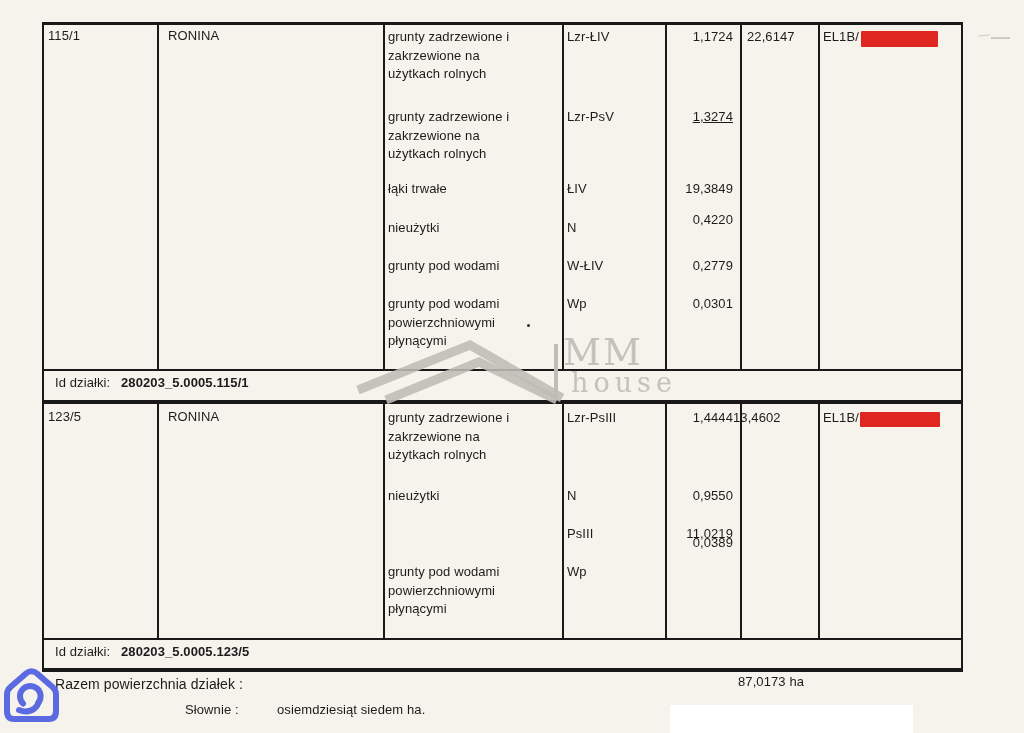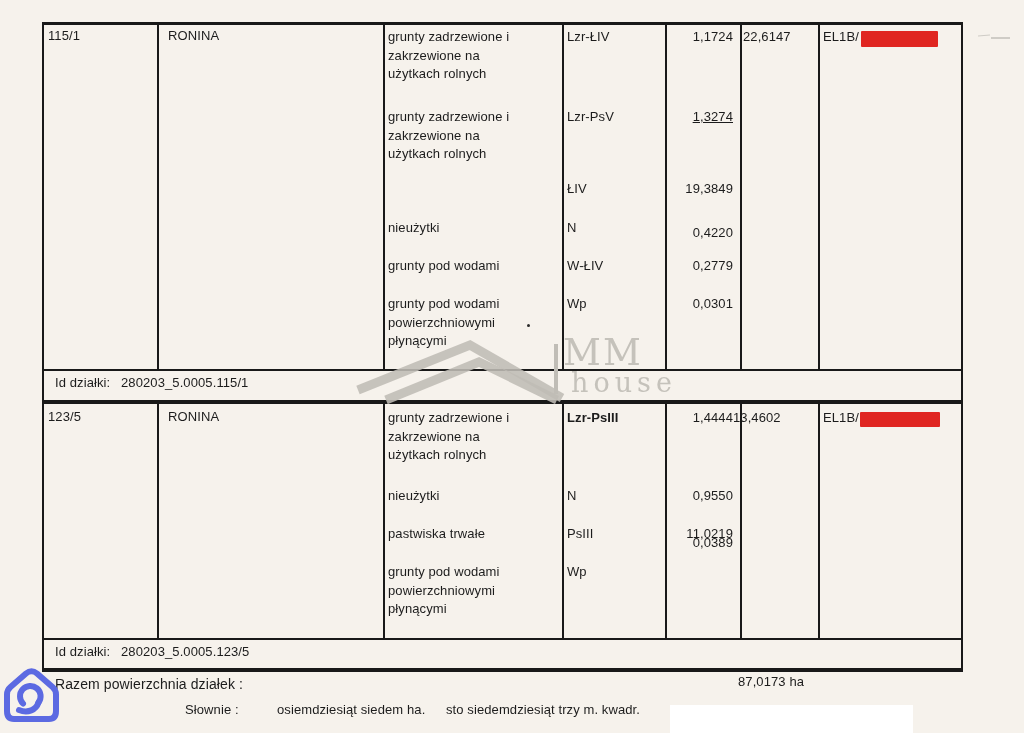--- a/index.html
+++ b/index.html
@@ -7,21 +7,21 @@
     position:relative; width:1024px; height:733px;
     background:#f6f2ec; overflow:hidden;
     font-family:"Liberation Sans", sans-serif;
     color:#1c1c1c;
   }
   .cell{
     position:absolute; font-size:13px; line-height:18.5px;
     white-space:pre-line; letter-spacing:0.1px; z-index:6;
   }
   .num{ text-align:right; width:88px; }
-  .bold{ font-weight:normal; }
+  .bold{ font-weight:bold; }
   .hline,.vline{ position:absolute; background:#191919; z-index:4; }
   .redaction{
     position:absolute; background:#e02621; z-index:8; border-radius:1px;
   }
   .wm{ position:absolute; z-index:5; color:#c5c2bb; font-family:"DejaVu Serif", serif; }
   .wm-mm{ font-size:37px; letter-spacing:2px; line-height:34px; }
   .wm-house{ font-size:27px; letter-spacing:5px; line-height:26px; }
   .wm-bar{ position:absolute; background:#c0bdb6; z-index:5; }
   .whitebox{ position:absolute; background:#ffffff; z-index:3; }
   .scribble{ position:absolute; background:#cfccc6; z-index:2; }
@@ -57,82 +57,81 @@
 
   <div class="cell" style="left:48px;top:27px;">115/1</div>
   <div class="cell" style="left:168px;top:27px;">RONINA</div>
 
   <div class="cell" style="left:388px;top:28px;width:172px;">grunty zadrzewione i
 zakrzewione na
 użytkach rolnych</div>
   <div class="cell" style="left:388px;top:108px;width:172px;">grunty zadrzewione i
 zakrzewione na
 użytkach rolnych</div>
+  <div class="cell" style="left:388px;top:180px;width:172px;">łąki trwałe</div>
   <div class="cell" style="left:388px;top:219px;width:172px;">nieużytki</div>
   <div class="cell" style="left:388px;top:257px;width:172px;">grunty pod wodami</div>
   <div class="cell" style="left:388px;top:295px;width:172px;">grunty pod wodami
 powierzchniowymi
 płynącymi</div>
   <div class="dot" style="left:527px;top:324px;"></div>
 
   <div class="cell" style="left:567px;top:28px;">Lzr-ŁIV</div>
   <div class="cell" style="left:567px;top:108px;">Lzr-PsV</div>
   <div class="cell" style="left:567px;top:180px;">ŁIV</div>
   <div class="cell" style="left:567px;top:219px;">N</div>
   <div class="cell" style="left:567px;top:257px;">W-ŁIV</div>
   <div class="cell" style="left:567px;top:295px;">Wp</div>
 
   <div class="cell num" style="left:645px;top:28px;">1,1724</div>
   <div class="cell num" style="left:645px;top:108px;text-decoration:underline;">1,3274</div>
   <div class="cell num" style="left:645px;top:180px;">19,3849</div>
-  <div class="cell num" style="left:645px;top:224px;">0,4220</div>
+  <div class="cell num" style="left:645px;top:211px;">0,4220</div>
   <div class="cell num" style="left:645px;top:257px;">0,2779</div>
   <div class="cell num" style="left:645px;top:295px;">0,0301</div>
 
-  <div class="cell" style="left:743px;top:28px;z-index:7;">22,6147</div>
+  <div class="cell" style="left:715px;top:28px;z-index:7;padding-left:32px;">22,6147</div>
   <div class="cell" style="left:823px;top:28px;">EL1B/</div>
   <div class="redaction" style="left:861px;top:31px;width:77px;height:16px;"></div>
 
   <div class="cell" style="left:55px;top:374px;">Id działki:</div>
   <div class="cell bold" style="left:121px;top:374px;">280203_5.0005.115/1</div>
 
   <div class="cell" style="left:48px;top:408px;">123/5</div>
   <div class="cell" style="left:168px;top:408px;">RONINA</div>
 
   <div class="cell" style="left:388px;top:409px;width:172px;">grunty zadrzewione i
 zakrzewione na
 użytkach rolnych</div>
   <div class="cell" style="left:388px;top:487px;width:172px;">nieużytki</div>
-  <div class="cell" style="left:388px;top:525px;width:172px;">pastwiska trwałe</div>
   <div class="cell" style="left:388px;top:563px;width:172px;">grunty pod wodami
 powierzchniowymi
 płynącymi</div>
 
-  <div class="cell" style="left:567px;top:409px;font-weight:bold;">Lzr-PsIII</div>
+  <div class="cell" style="left:567px;top:409px;">Lzr-PsIII</div>
   <div class="cell" style="left:567px;top:487px;">N</div>
   <div class="cell" style="left:567px;top:525px;">PsIII</div>
   <div class="cell" style="left:567px;top:563px;">Wp</div>
 
   <div class="cell num" style="left:645px;top:409px;">1,4444</div>
   <div class="cell num" style="left:645px;top:487px;">0,9550</div>
   <div class="cell num" style="left:645px;top:525px;">11,0219</div>
   <div class="cell num" style="left:645px;top:534px;">0,0389</div>
 
   <div class="cell" style="left:733px;top:409px;z-index:7;">13,4602</div>
   <div class="cell" style="left:823px;top:409px;">EL1B/</div>
   <div class="redaction" style="left:860px;top:412px;width:80px;height:15px;"></div>
 
   <div class="cell" style="left:55px;top:643px;">Id działki:</div>
   <div class="cell bold" style="left:121px;top:643px;">280203_5.0005.123/5</div>
 
   <div class="cell" style="left:55px;top:675px;font-size:14px;">Razem powierzchnia działek :</div>
   <div class="cell" style="left:738px;top:673px;">87,0173 ha</div>
   <div class="cell" style="left:185px;top:701px;">Słownie :</div>
   <div class="cell" style="left:262px;top:701px;margin-left:15px;">osiemdziesiąt siedem  ha.</div>
-  <div class="cell" style="left:446px;top:701px;">sto siedemdziesiąt trzy  m. kwadr.</div>
 
   <div class="whitebox" style="left:670px;top:705px;width:243px;height:28px;"></div>
 
   <div class="scribble" style="left:978px;top:35px;width:12px;height:1px;transform:rotate(-4deg);"></div>
   <div class="scribble" style="left:991px;top:37px;width:19px;height:2px;"></div>
 
   <svg style="position:absolute;left:348px;top:336px;z-index:5;" width="222" height="68" viewBox="0 0 222 68">
     <polyline points="10,54 122,9 214,62" fill="none" stroke="#bfbcb5" stroke-width="9" stroke-opacity="0.88"></polyline>
     <polyline points="38,64 131,26 209,64" fill="none" stroke="#bfbcb5" stroke-width="9" stroke-opacity="0.88"></polyline>
   </svg>

